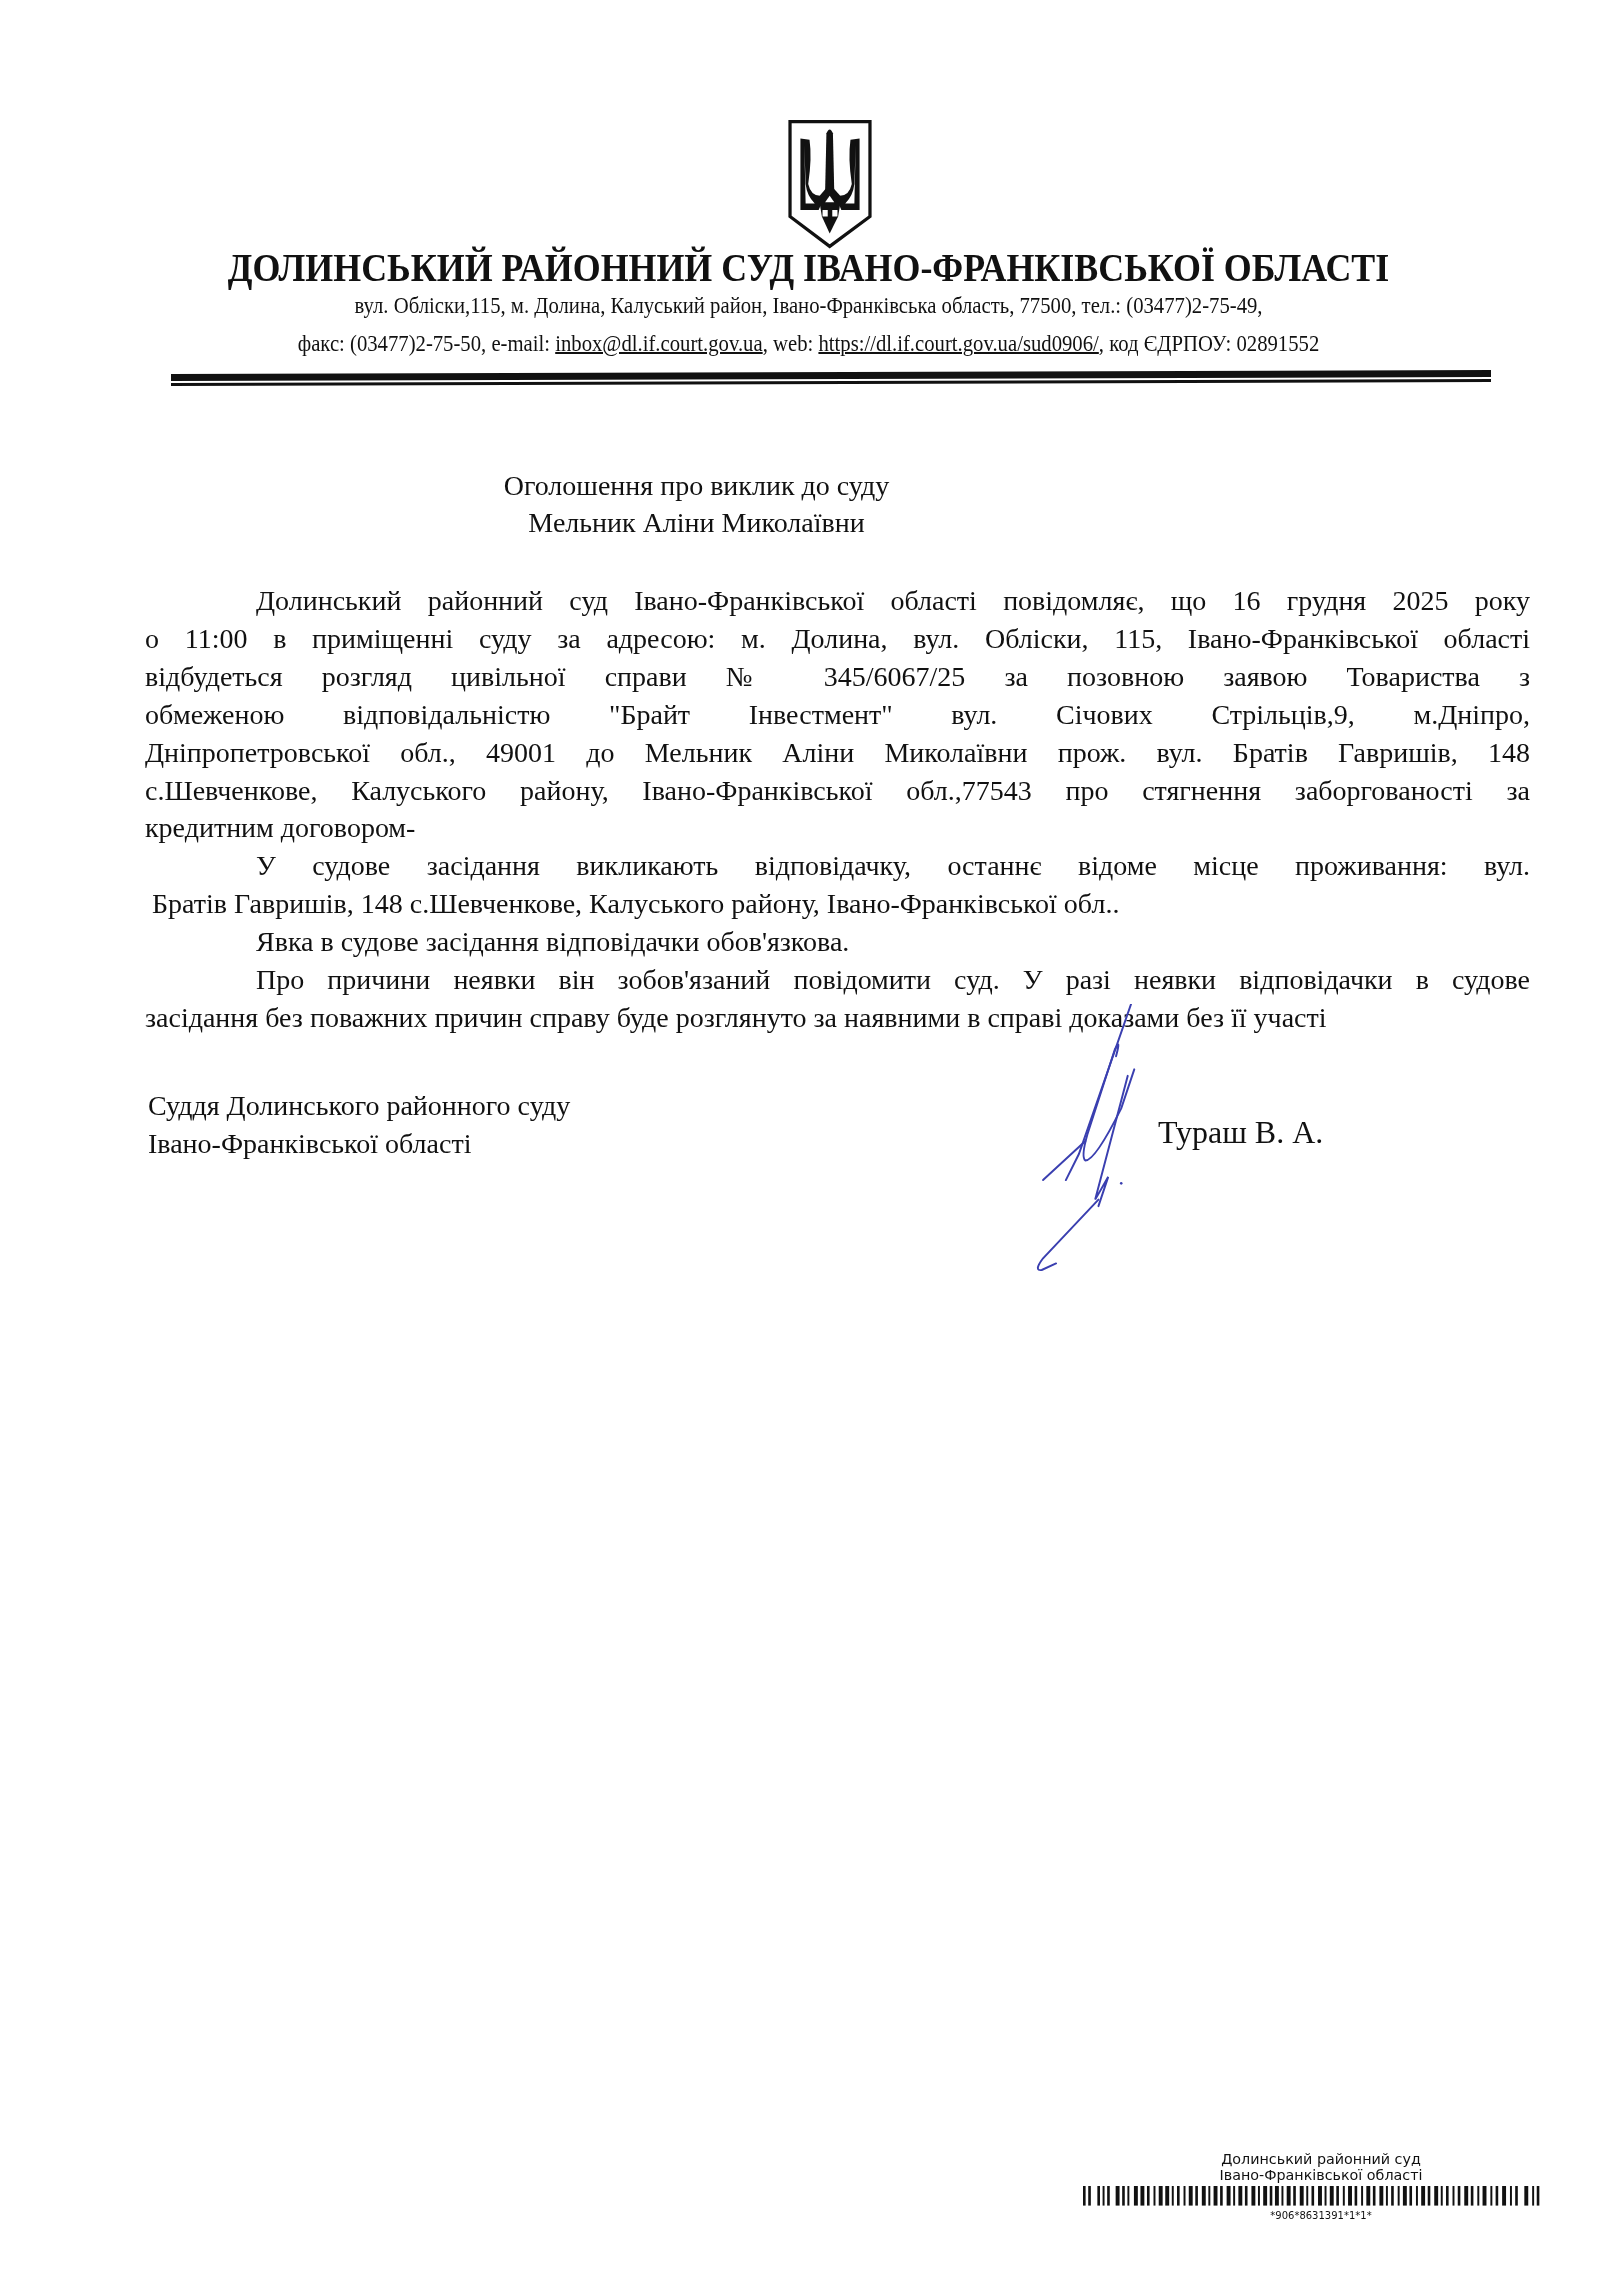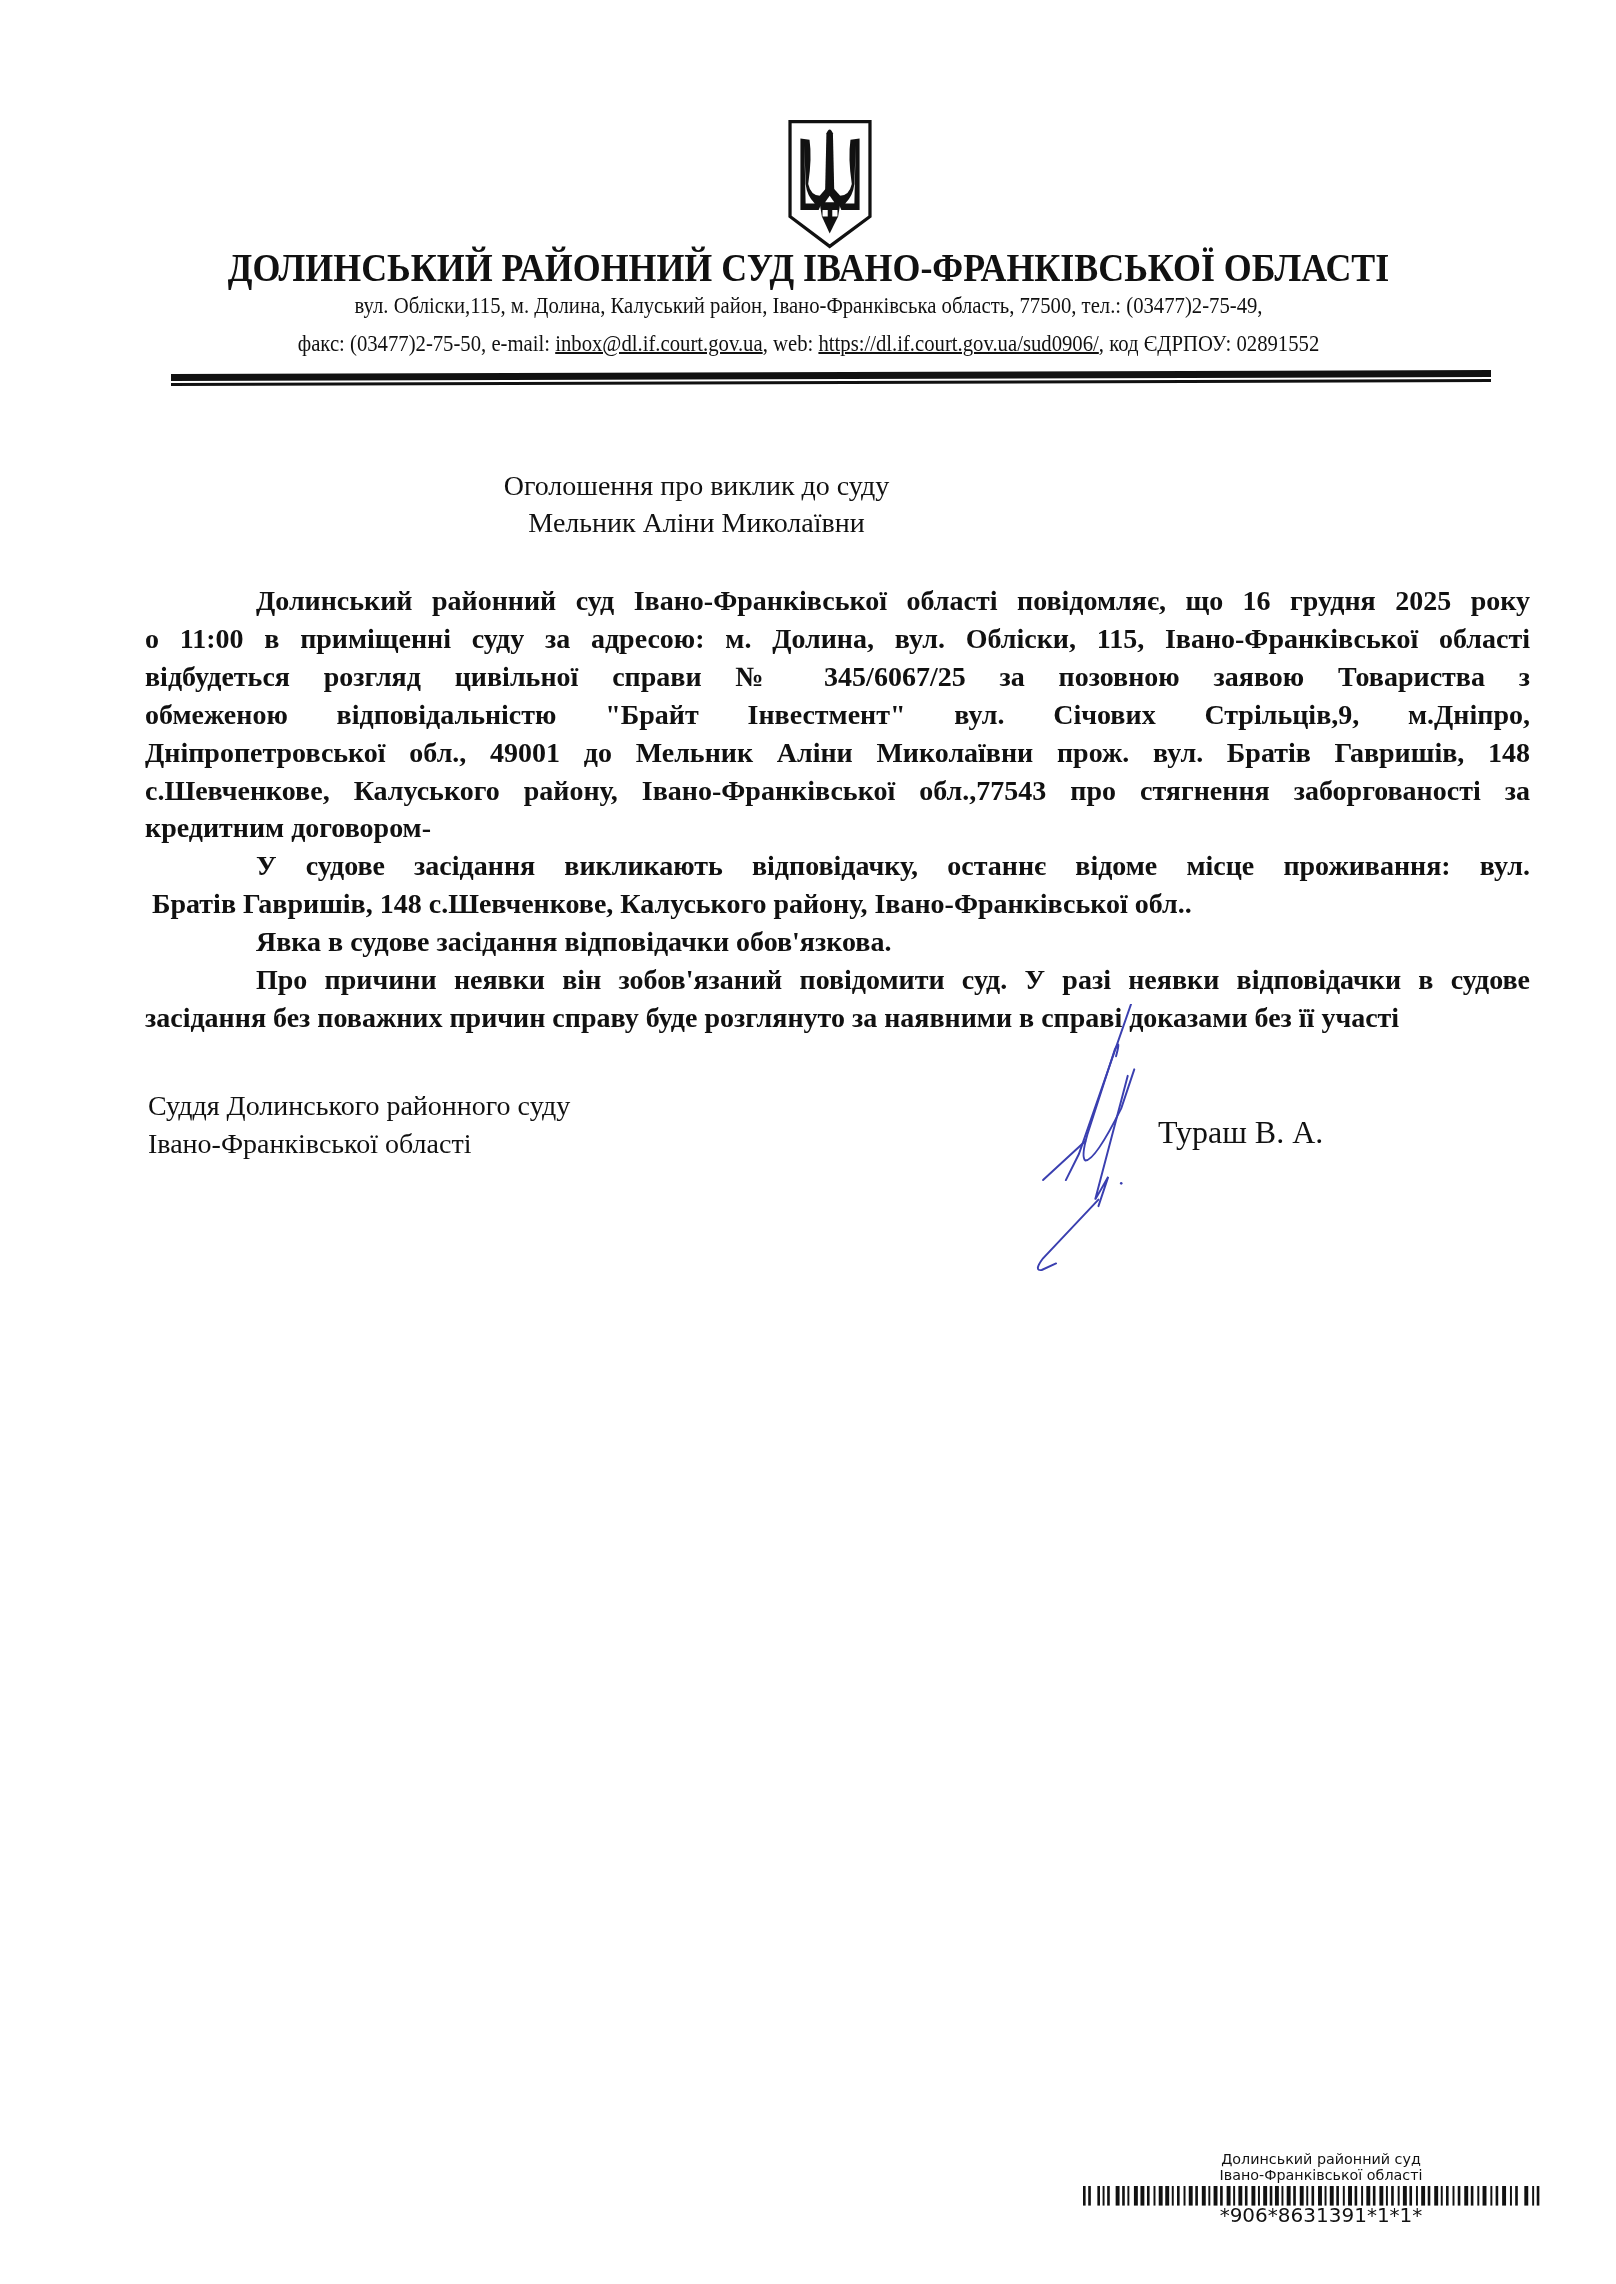--- a/index.html
+++ b/index.html
@@ -9,31 +9,31 @@
   #court-title { left: 0; width: 1617px; top: 245px; text-align: center; font-weight: bold; font-size: 39px; letter-spacing: 0px; transform: scaleX(0.92); transform-origin: center; white-space: nowrap; }
   .addr { left: 0; width: 1617px; text-align: center; font-size: 23px; white-space: nowrap; transform: scaleX(0.9); transform-origin: center; }
   #addr1 { top: 293px; }
   #addr2 { top: 331px; }
   .u { text-decoration: underline; text-decoration-thickness: 2px; }
   #rule-thick { left: 171px; top: 372px; width: 1320px; height: 6.5px; background: #111; transform: rotate(-0.17deg); }
   #rule-thin { left: 171px; top: 381px; width: 1320px; height: 2.6px; background: #111; transform: rotate(-0.17deg); }
   .ctr { left: 0; width: 1393px; text-align: center; font-size: 28px; white-space: nowrap; }
   #title1 { top: 470px; }
   #title2 { top: 507px; }
-  .body-line { left: 145px; width: 1385px; font-size: 28px; white-space: nowrap; line-height: 38px; font-weight: bold; }
+  .body-line { left: 145px; width: 1385px; font-size: 28px; white-space: nowrap; line-height: 38px; }
   .just { text-align: justify; text-align-last: justify; }
   .ind { padding-left: 111px; box-sizing: border-box; }
   #sign-left1 { left: 148px; top: 1090px; font-size: 28px; white-space: nowrap; }
   #sign-left2 { left: 148px; top: 1128px; font-size: 28px; white-space: nowrap; }
   #sign-name { left: 1158px; top: 1114px; font-size: 32px; white-space: nowrap; }
   #signature { left: 1017px; top: 1004px; width: 215px; height: 287px; }
   #stamp { left: 1083px; top: 2151px; width: 476px; text-align: center; font-family: "DejaVu Sans", sans-serif; }
   .stamp-line { font-size: 14.3px; line-height: 16.3px; }
   #barcode { height: 19.6px; margin: 2.6px 0 1.3px 0; display: flex; justify-content: center; gap: 0; }
-  #barcode-text { font-size: 20px; line-height: 17px; }
+  #barcode-text { font-size: 10px; line-height: 17px; }
 </style>
 </head>
 <body>
 
 <svg id="coat" class="abs" viewBox="0 0 135 200">
   <path d="M6 4 H129 V150 L67 196 L6 150 Z" fill="#fff" stroke="#111" stroke-width="5"></path>
   <path d="M62 22 Q67 10 72 22 L74 110 L70 130 L64 130 L60 110 Z" fill="#111"></path>
   <path d="M22 30 L36 32 Q40 60 34 100 Q38 118 52 118 L58 122 L50 140 L22 140 Z" fill="#111"></path>
   <path d="M28 40 L30 130 L44 130 Q32 118 30 100 Z" fill="#fff"></path>
   <path d="M113 30 L99 32 Q95 60 101 100 Q97 118 83 118 L77 122 L85 140 L113 140 Z" fill="#111"></path>

